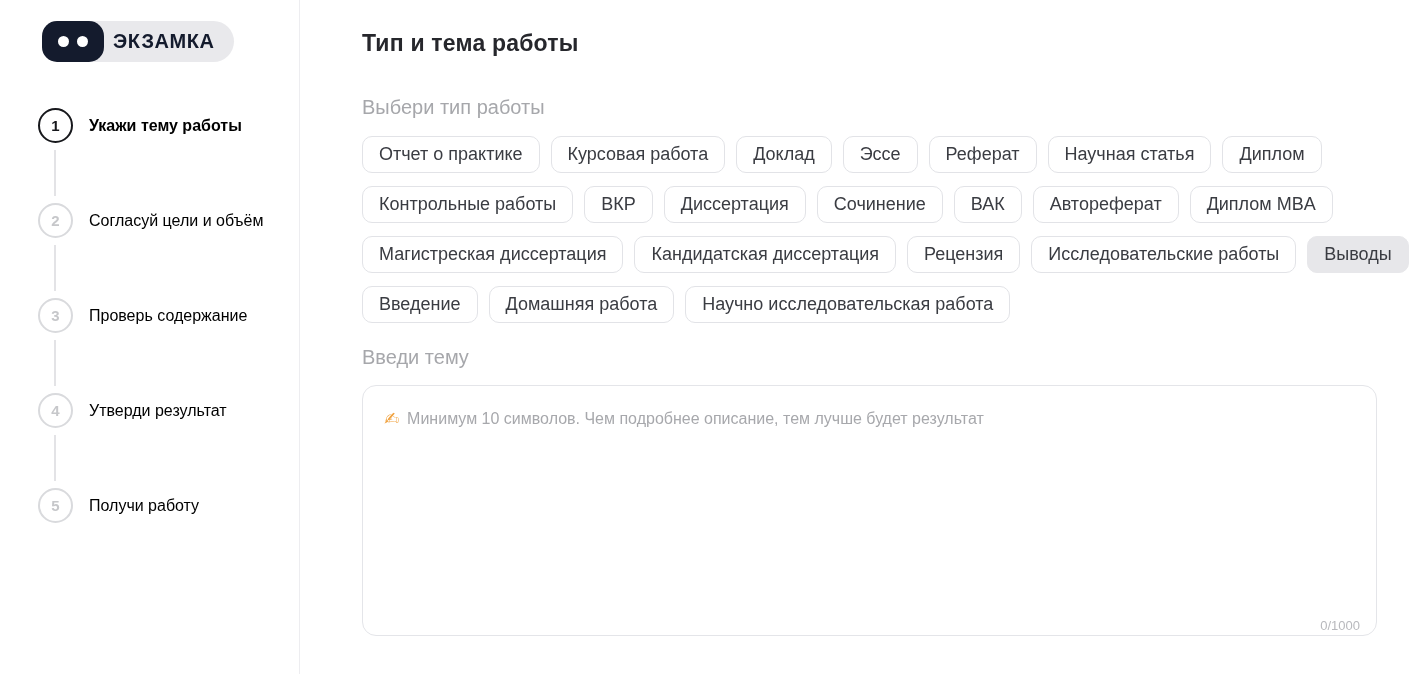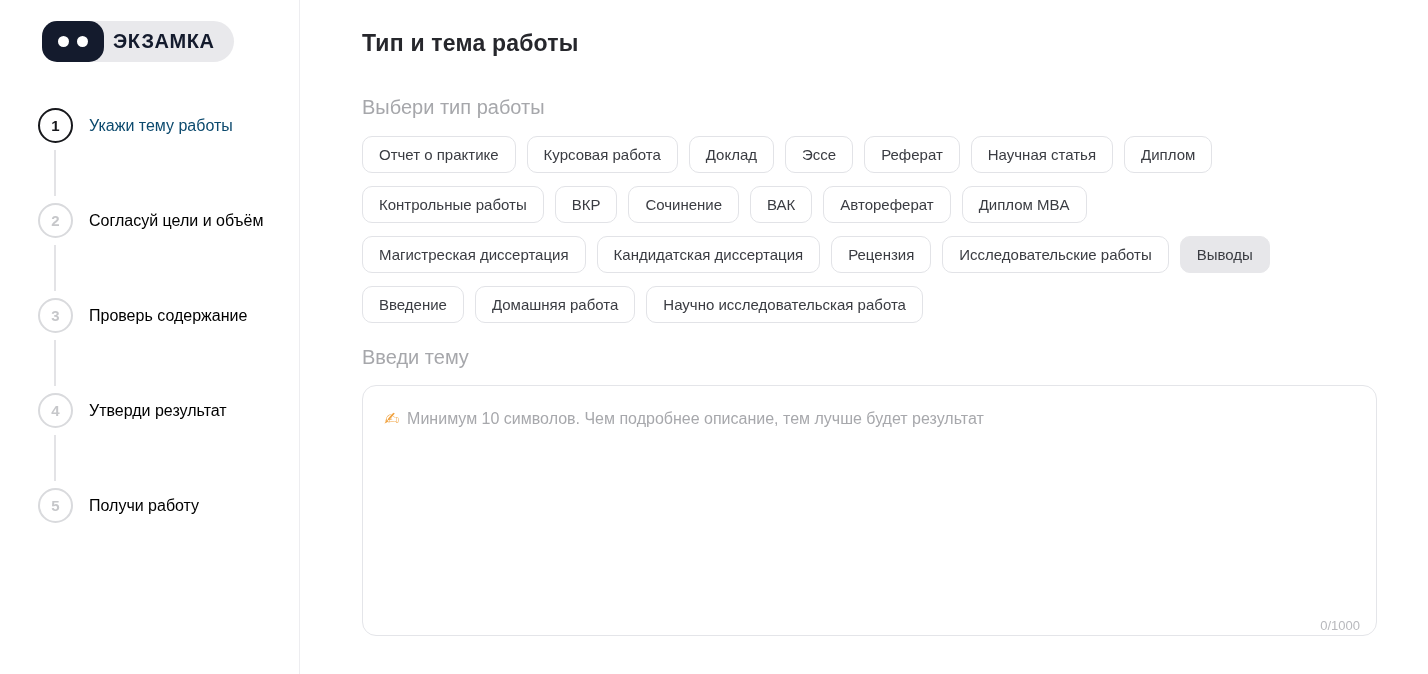--- a/index.html
+++ b/index.html
@@ -35,33 +35,33 @@
   .stepper { margin-top:46px; }
   .step { display:flex; align-items:center; gap:16px; cursor:pointer; }
   .step-circle {
     width:35px; height:35px; flex:none; border-radius:50%;
     border:2px solid #d9dadd; background:#ffffff;
     display:flex; align-items:center; justify-content:center;
     font-size:15px; font-weight:700; color:#c6c7ca;
   }
   .step-label { font-size:16px; line-height:1.35; width:178px; color:#000000; }
   .step.active .step-circle { border-color:#17181c; color:#17181c; }
-  .step.active .step-label  { color:#0c4a6e; font-weight:400; }
+  .step.active .step-label  { color:#000000; font-weight:700; }
   .connector { width:2px; height:46px; background:#e3e3e6; margin:7px 0 7px 16px; }
 
   
   .main { flex:1; padding:30px 51px 0 62px; }
   .page-title { font-size:23px; font-weight:700; color:#26272c; letter-spacing:0.2px; }
   .field-label { font-size:20px; color:#a6a7ab; margin-top:39px; }
   .chips { margin-top:17px; }
   .chip-row { display:flex; gap:11px; margin-bottom:13px; }
   .chip {
     height:37px; padding:0 16px; white-space:nowrap;
     background:#ffffff; border:1px solid #e2e3e7; border-radius:10px;
-    font-family:inherit; font-size:15px; color:#3a3c42; cursor:pointer;
+    font-family:inherit; font-size:18px; color:#3a3c42; cursor:pointer;
   }
   .chip.selected { background:#e7e7ea; border-color:#e7e7ea; }
   .field-label.topic { margin-top:23px; }
 
   .textarea-wrap {
     position:relative; margin-top:16px; height:251px; width:1015px;
     border:1px solid #e4e5e9; border-radius:14px; background:#ffffff;
   }
   .topic-textarea {
     position:absolute; inset:0; width:100%; height:100%;
@@ -131,20 +131,21 @@
           <button class="chip">Курсовая работа</button>
           <button class="chip">Доклад</button>
           <button class="chip">Эссе</button>
           <button class="chip">Реферат</button>
           <button class="chip">Научная статья</button>
           <button class="chip">Диплом</button>
         </div>
         <div class="chip-row">
           <button class="chip">Контрольные работы</button>
           <button class="chip">ВКР</button>
+          <button class="chip">Диссертация</button>
           <button class="chip">Сочинение</button>
           <button class="chip">ВАК</button>
           <button class="chip">Автореферат</button>
           <button class="chip">Диплом MBA</button>
         </div>
         <div class="chip-row">
           <button class="chip">Магистреская диссертация</button>
           <button class="chip">Кандидатская диссертация</button>
           <button class="chip">Рецензия</button>
           <button class="chip">Исследовательские работы</button>

